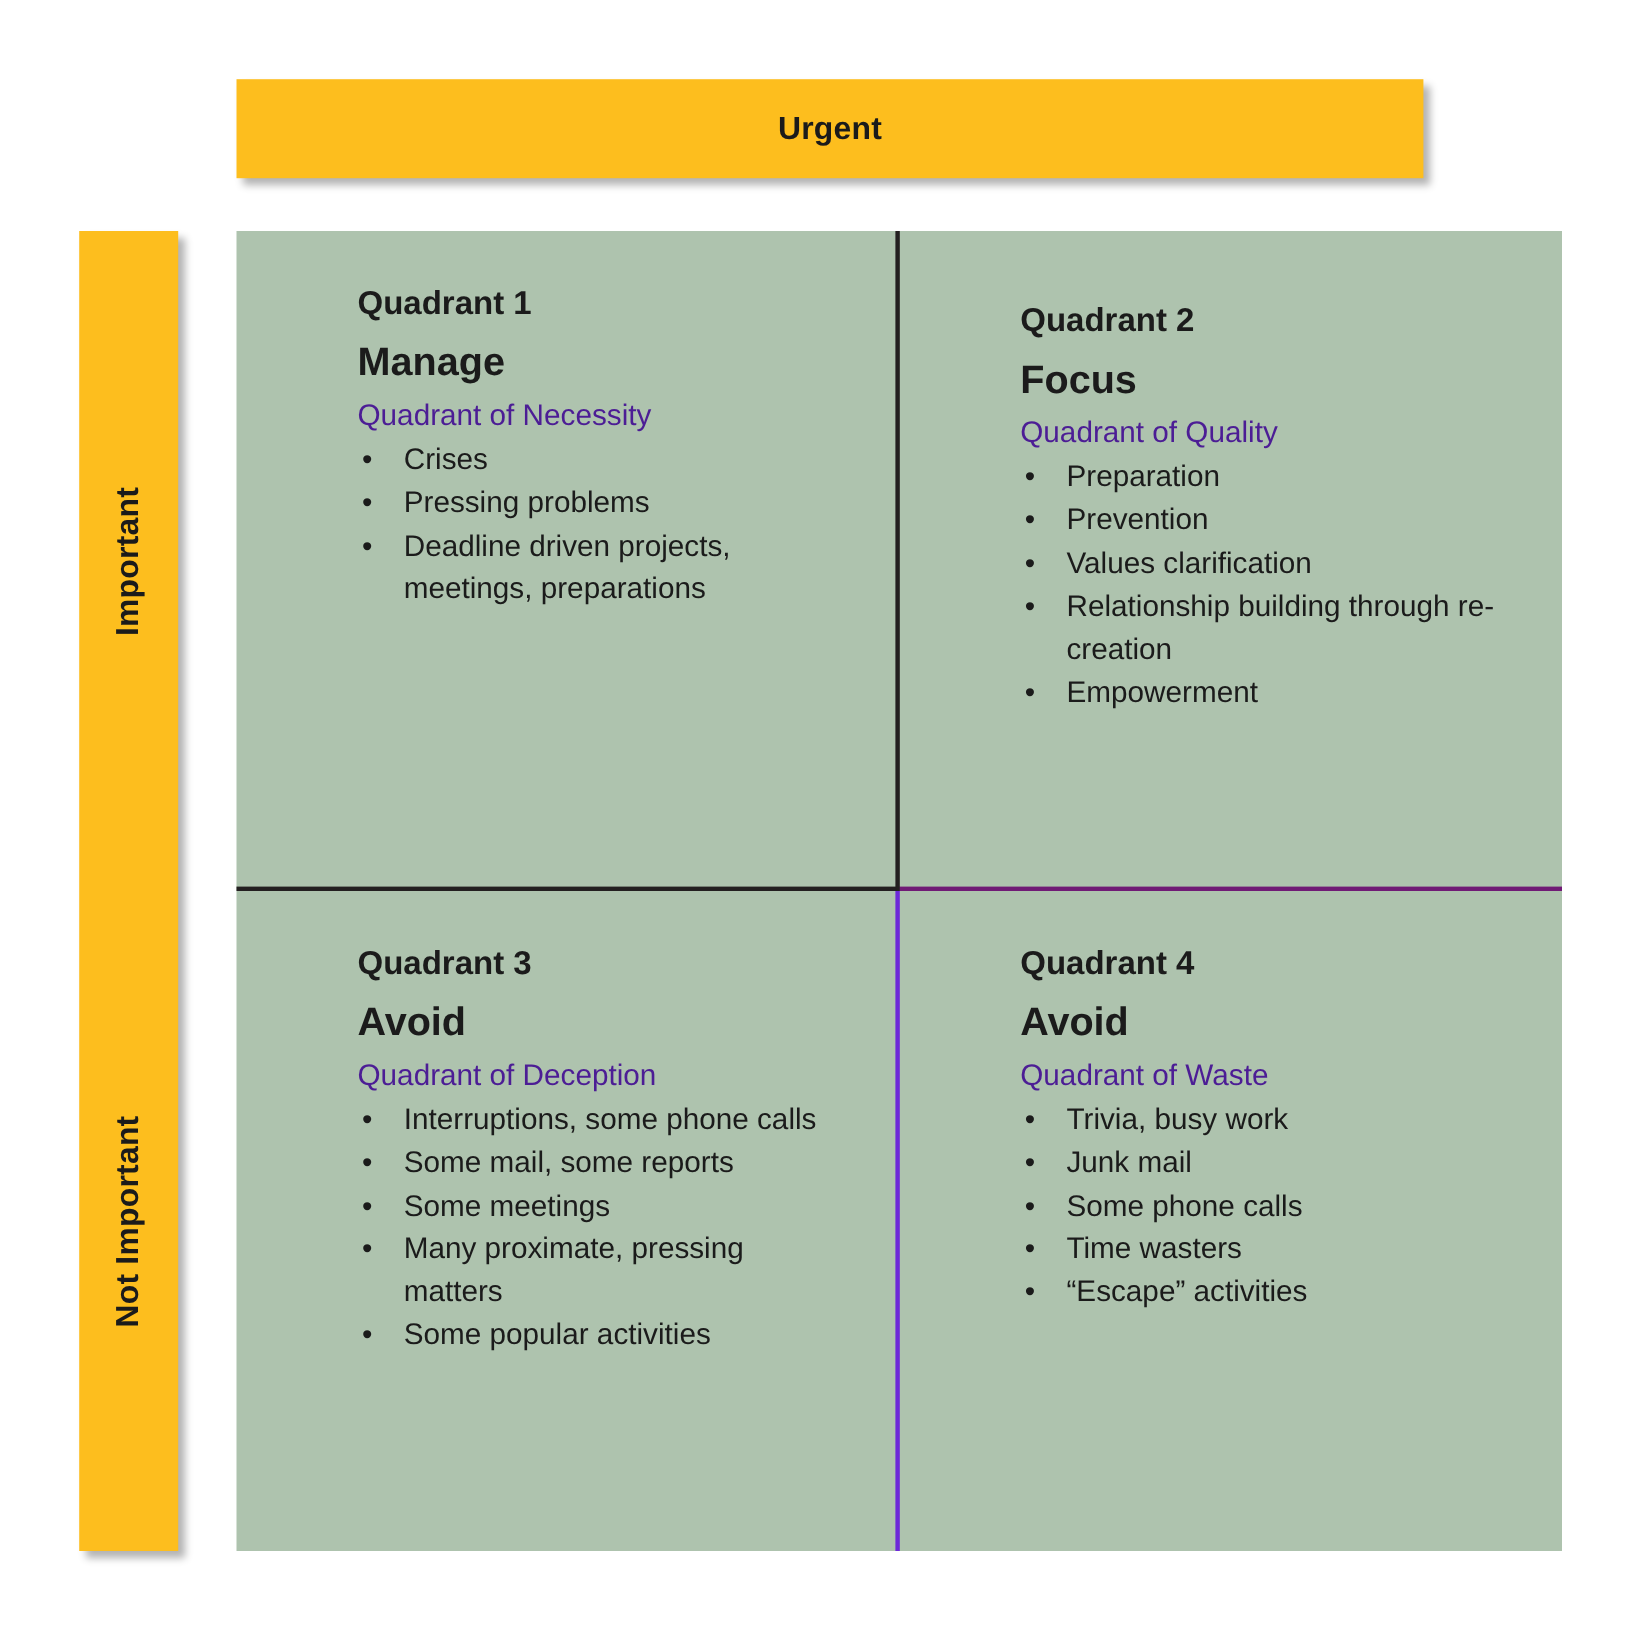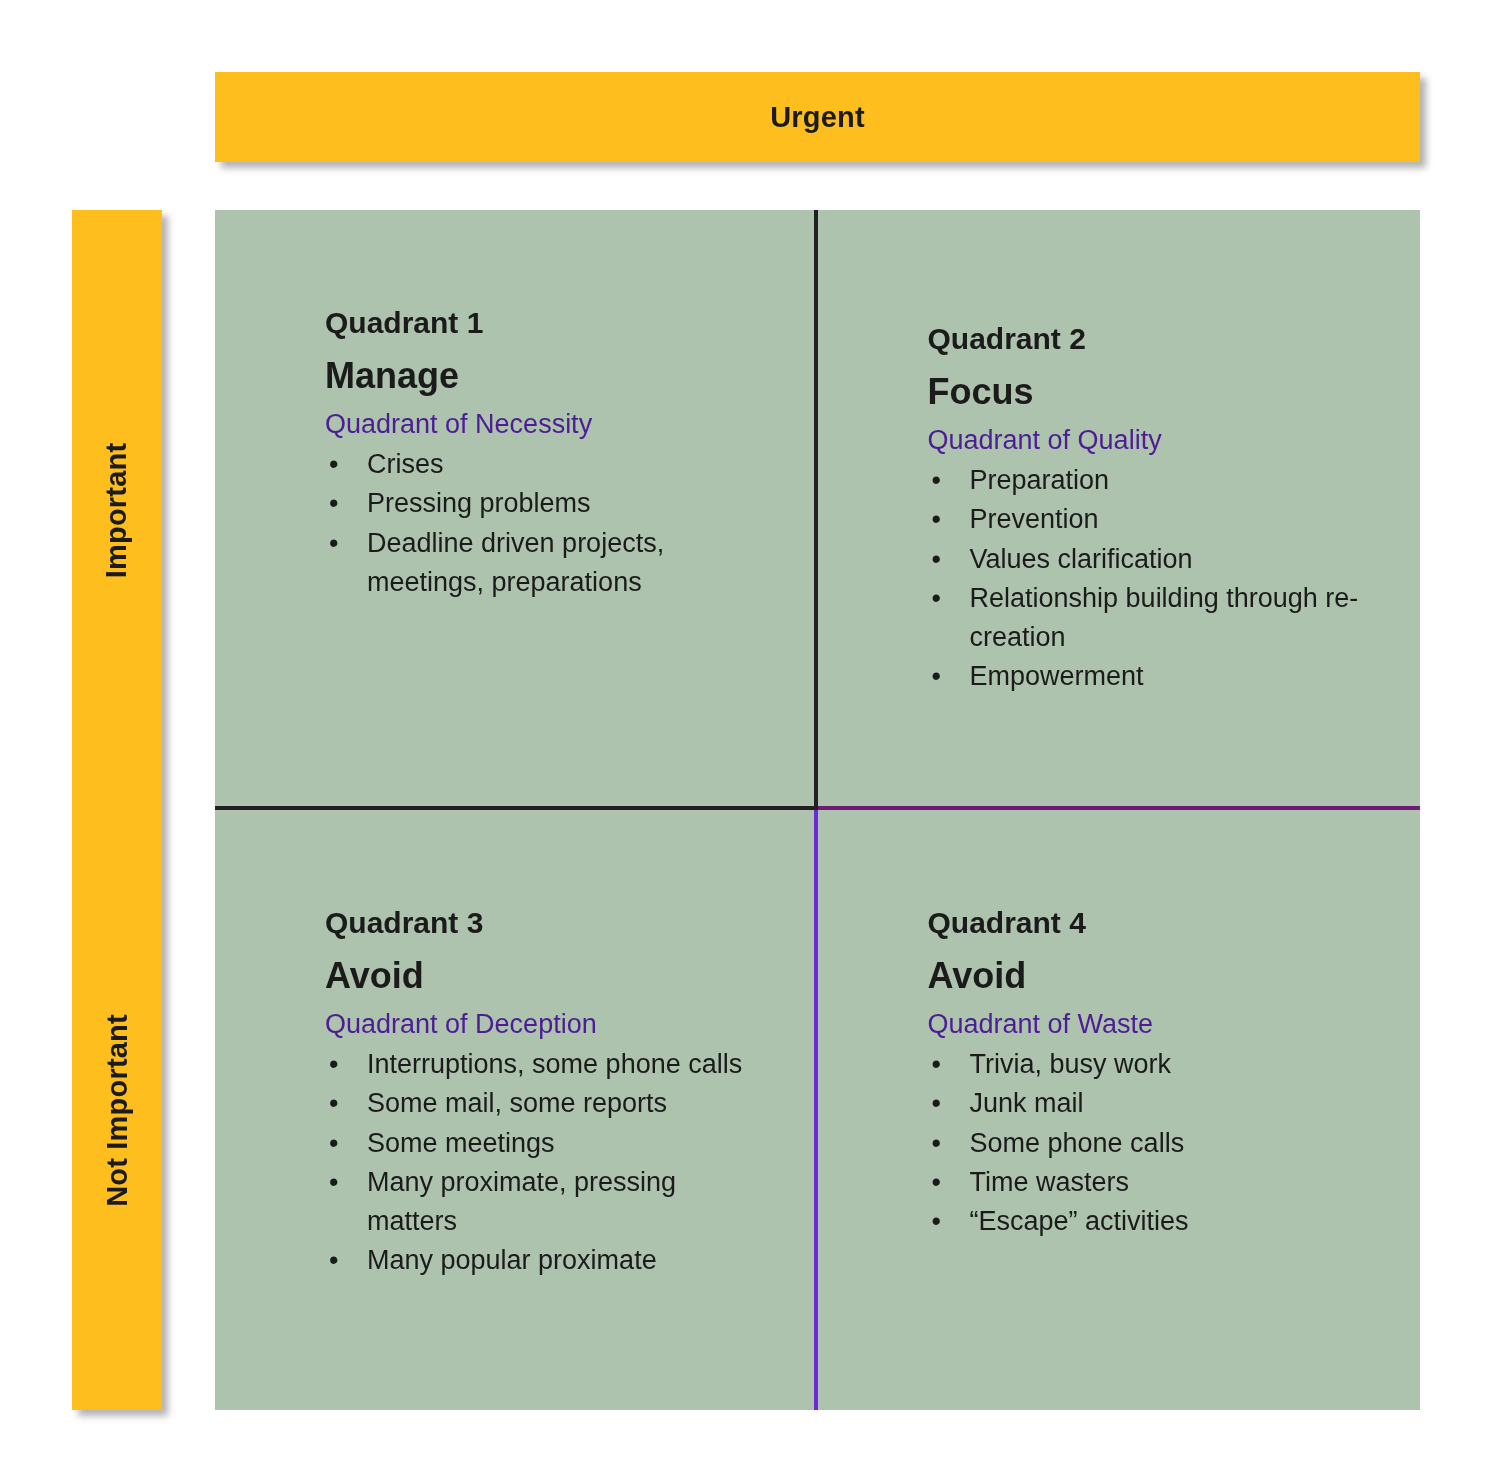--- a/index.html
+++ b/index.html
@@ -22,21 +22,21 @@
     top: 0;
     width: 1500px;
     height: 1480px;
   }
 
   
   .col-header-bar {
     position: absolute;
     left: 215px;
     top: 72px;
-    width: 1205px;
+    width: 1079px;
     height: 90px;
     background: #fdbe1e;
     box-shadow: 6px 6px 7px rgba(0,0,0,0.30);
     display: flex;
     align-items: center;
   }
   .col-header-cell {
     flex: 1 1 50%;
     text-align: center;
     font-size: 29px;
@@ -80,21 +80,21 @@
     width: 1205px;
     height: 1200px;
     background: #aec3ae;
     display: grid;
     grid-template-columns: 1fr 1fr;
     grid-template-rows: 1fr 1fr;
   }
   .quadrant {
     position: relative;
     box-sizing: border-box;
-    padding: 95px 40px 20px 110px;
+    padding: 48px 40px 20px 110px;
   }
   .q1 { border-right: 4px solid #231f20; border-bottom: 4px solid #231f20; }
   .q2 { border-bottom: 4px solid #701a75; margin-top: 16px; }
   .q3 { border-right: 4px solid #6d28d9; }
   .q4 { }
 
   .q-title {
     font-size: 30px;
     font-weight: bold;
     line-height: 1.22;
@@ -180,21 +180,21 @@
 
     <div class="quadrant q3">
       <div class="q-title">Quadrant 3</div>
       <div class="q-action">Avoid</div>
       <div class="q-subtitle">Quadrant of Deception</div>
       <ul class="q-list">
         <li><span class="bullet">•</span><span>Interruptions, some phone calls</span></li>
         <li><span class="bullet">•</span><span>Some mail, some reports</span></li>
         <li><span class="bullet">•</span><span>Some meetings</span></li>
         <li><span class="bullet">•</span><span>Many proximate, pressing matters</span></li>
-        <li><span class="bullet">•</span><span>Many popular proximate</span></li>
+        <li><span class="bullet">•</span><span>Some popular activities</span></li>
       </ul>
     </div>
 
     <div class="quadrant q4">
       <div class="q-title">Quadrant 4</div>
       <div class="q-action">Avoid</div>
       <div class="q-subtitle">Quadrant of Waste</div>
       <ul class="q-list">
         <li><span class="bullet">•</span><span>Trivia, busy work</span></li>
         <li><span class="bullet">•</span><span>Junk mail</span></li>

